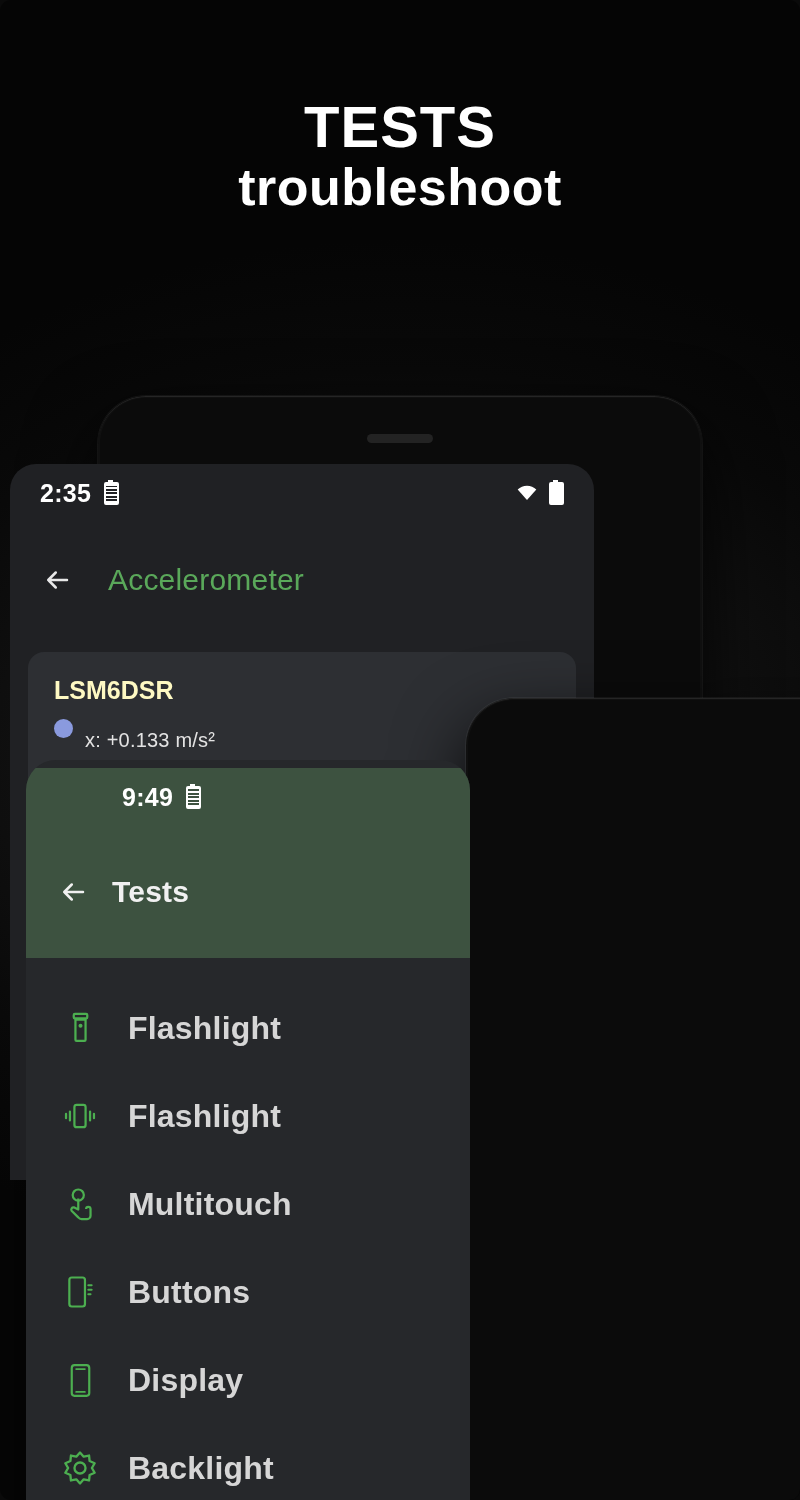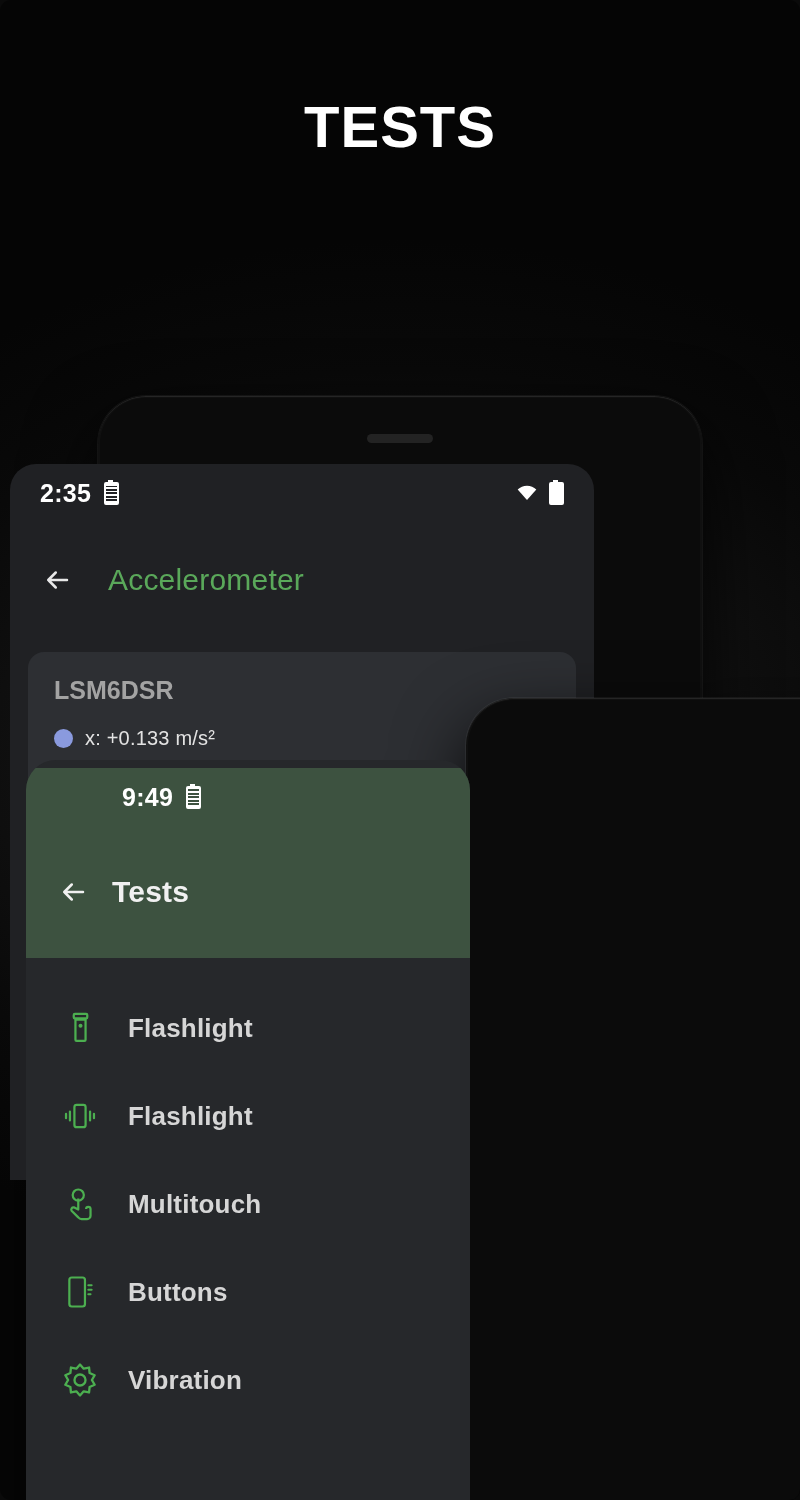--- a/index.html
+++ b/index.html
@@ -60,44 +60,45 @@
   #screenA .appbar{height:116px;background:#202124;gap:36px;}
   #screenB .appbar{height:132px;background:#3d5240;}
   .backarrow{width:30px;height:30px;flex:0 0 auto;}
   .title-a{font-size:30px;color:#5aa85a;letter-spacing:.2px;}
   .title-b{font-size:30px;color:#f1f1f1;font-weight:bold;letter-spacing:.2px;}
 
   
   .scroll-a{padding:14px 18px 0;box-sizing:border-box;}
   .card{background:#2d2f33;border-radius:16px;padding:24px 26px;box-sizing:border-box;
     margin-bottom:20px;}
-  .card-title{color:#a3a3a3;font-size:25px;font-weight:bold;margin-bottom:22px;}
+  .card-title{color:#fef9c3;font-size:25px;font-weight:bold;}
   .legend{display:flex;flex-direction:column;gap:13px;margin-bottom:26px;}
   .legend-row{display:flex;align-items:center;gap:12px;}
   .dot{width:19px;height:19px;border-radius:50%;flex:0 0 auto;}
-  .legend-text{color:#e3e3e3;font-size:20px;letter-spacing:.2px;}
+  .legend-text{color:#e3e3e3;font-size:20px;letter-spacing:.2px;margin-top:24px;}
 
   .chartwrap{position:relative;height:255px;}
   .chartwrap svg{display:block;}
 
   .info-title{color:#5aa85a;font-size:25px;font-weight:bold;margin-bottom:26px;}
 
   
   .testlist{padding:26px 0 0 0;}
   .testrow{display:flex;align-items:center;gap:28px;height:88px;padding:0 34px;box-sizing:border-box;}
   .testicon{width:40px;height:42px;flex:0 0 auto;display:flex;align-items:center;justify-content:center;}
-  .testlabel{color:#d6d6d6;font-size:26px;font-weight:bold;letter-spacing:.2px;}
+  .testlabel{color:#d6d6d6;font-size:32px;font-weight:bold;letter-spacing:.2px;}
 </style>
 </head>
 <body>
 
 <div class="stage">
 
   <div class="headline">
     <div class="l1">TESTS</div>
+    <div class="l2">troubleshoot</div>
   </div>
 
   <div class="phone" id="phoneA">
     <div class="glassedge"></div>
   </div>
   <div class="speaker" style="left:367px;top:434px;"></div>
 
   <div id="screenA">
 
     <div class="statusbar">
@@ -233,27 +234,36 @@
       <div class="testrow">
         <span class="testicon">
           <svg viewBox="0 0 26 30" width="29" height="34">
             <rect x="3" y="2" width="14" height="26" rx="2.2" fill="none" stroke="#4caf50" stroke-width="2"></rect>
             <path d="M20 9 h3 M20 13 h3 M20 17 h2" stroke="#4caf50" stroke-width="1.8" stroke-linecap="round"></path>
           </svg>
         </span>
         <span class="testlabel">Buttons</span>
       </div>
 
+      <div class="testrow">
+        <span class="testicon">
+          <svg viewBox="0 0 24 32" width="27" height="35">
+            <rect x="4" y="2" width="16" height="28" rx="2.5" fill="none" stroke="#4caf50" stroke-width="2"></rect>
+            <path d="M8 5.5 h8 M8 26.5 h8" stroke="#4caf50" stroke-width="1.6" stroke-linecap="round"></path>
+          </svg>
+        </span>
+        <span class="testlabel">Display</span>
+      </div>
 
       <div class="testrow">
         <span class="testicon">
           <svg viewBox="0 0 32 32" width="34" height="34">
             <path id="sunburst" d="M16.00 1.50 L19.46 5.35 L24.52 4.27 L25.06 9.42 L29.79 11.52 L27.20 16.00 L29.79 20.48 L25.06 22.58 L24.52 27.73 L19.46 26.65 L16.00 30.50 L12.54 26.65 L7.48 27.73 L6.94 22.58 L2.21 20.48 L4.80 16.00 L2.21 11.52 L6.94 9.42 L7.48 4.27 L12.54 5.35 Z" fill="none" stroke="#4caf50" stroke-width="2.2" stroke-linejoin="round"></path>
             <circle cx="16" cy="16" r="5.2" fill="none" stroke="#4caf50" stroke-width="2.2"></circle>
           </svg>
         </span>
-        <span class="testlabel">Vibration</span>
+        <span class="testlabel">Backlight</span>
       </div>
 
     </div>
   </div>
 
 </div>
 
 </body></html>

